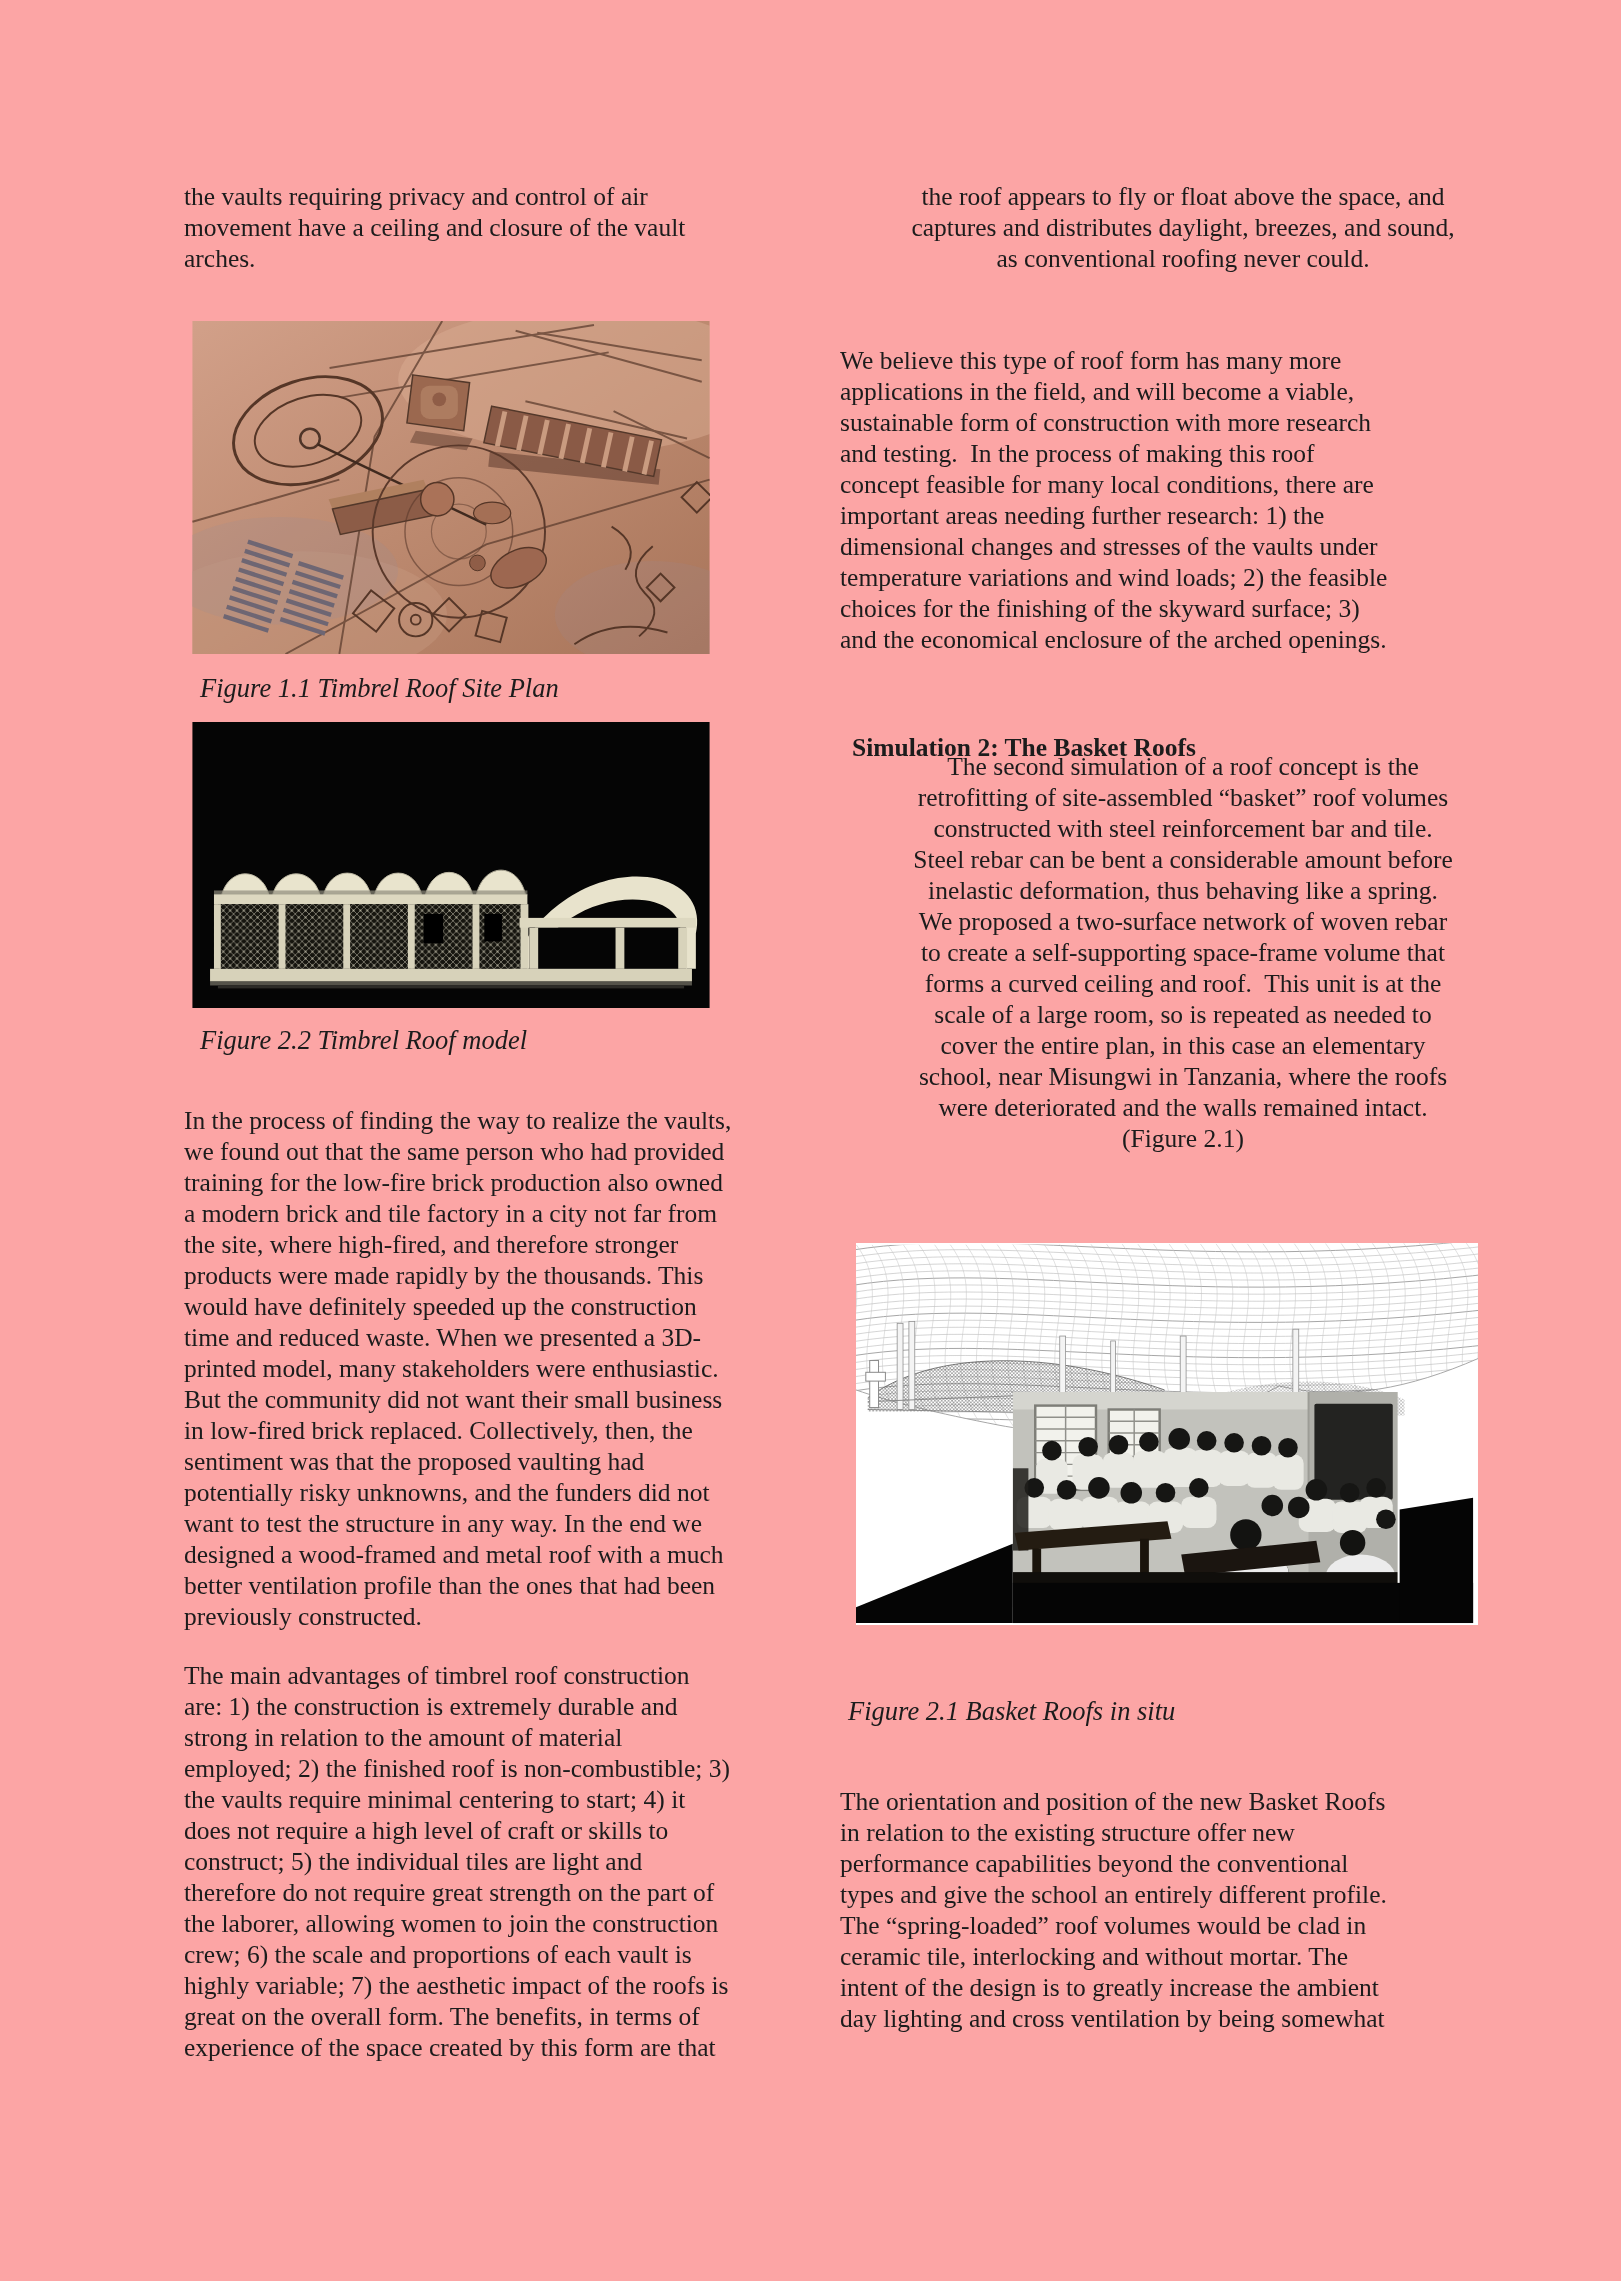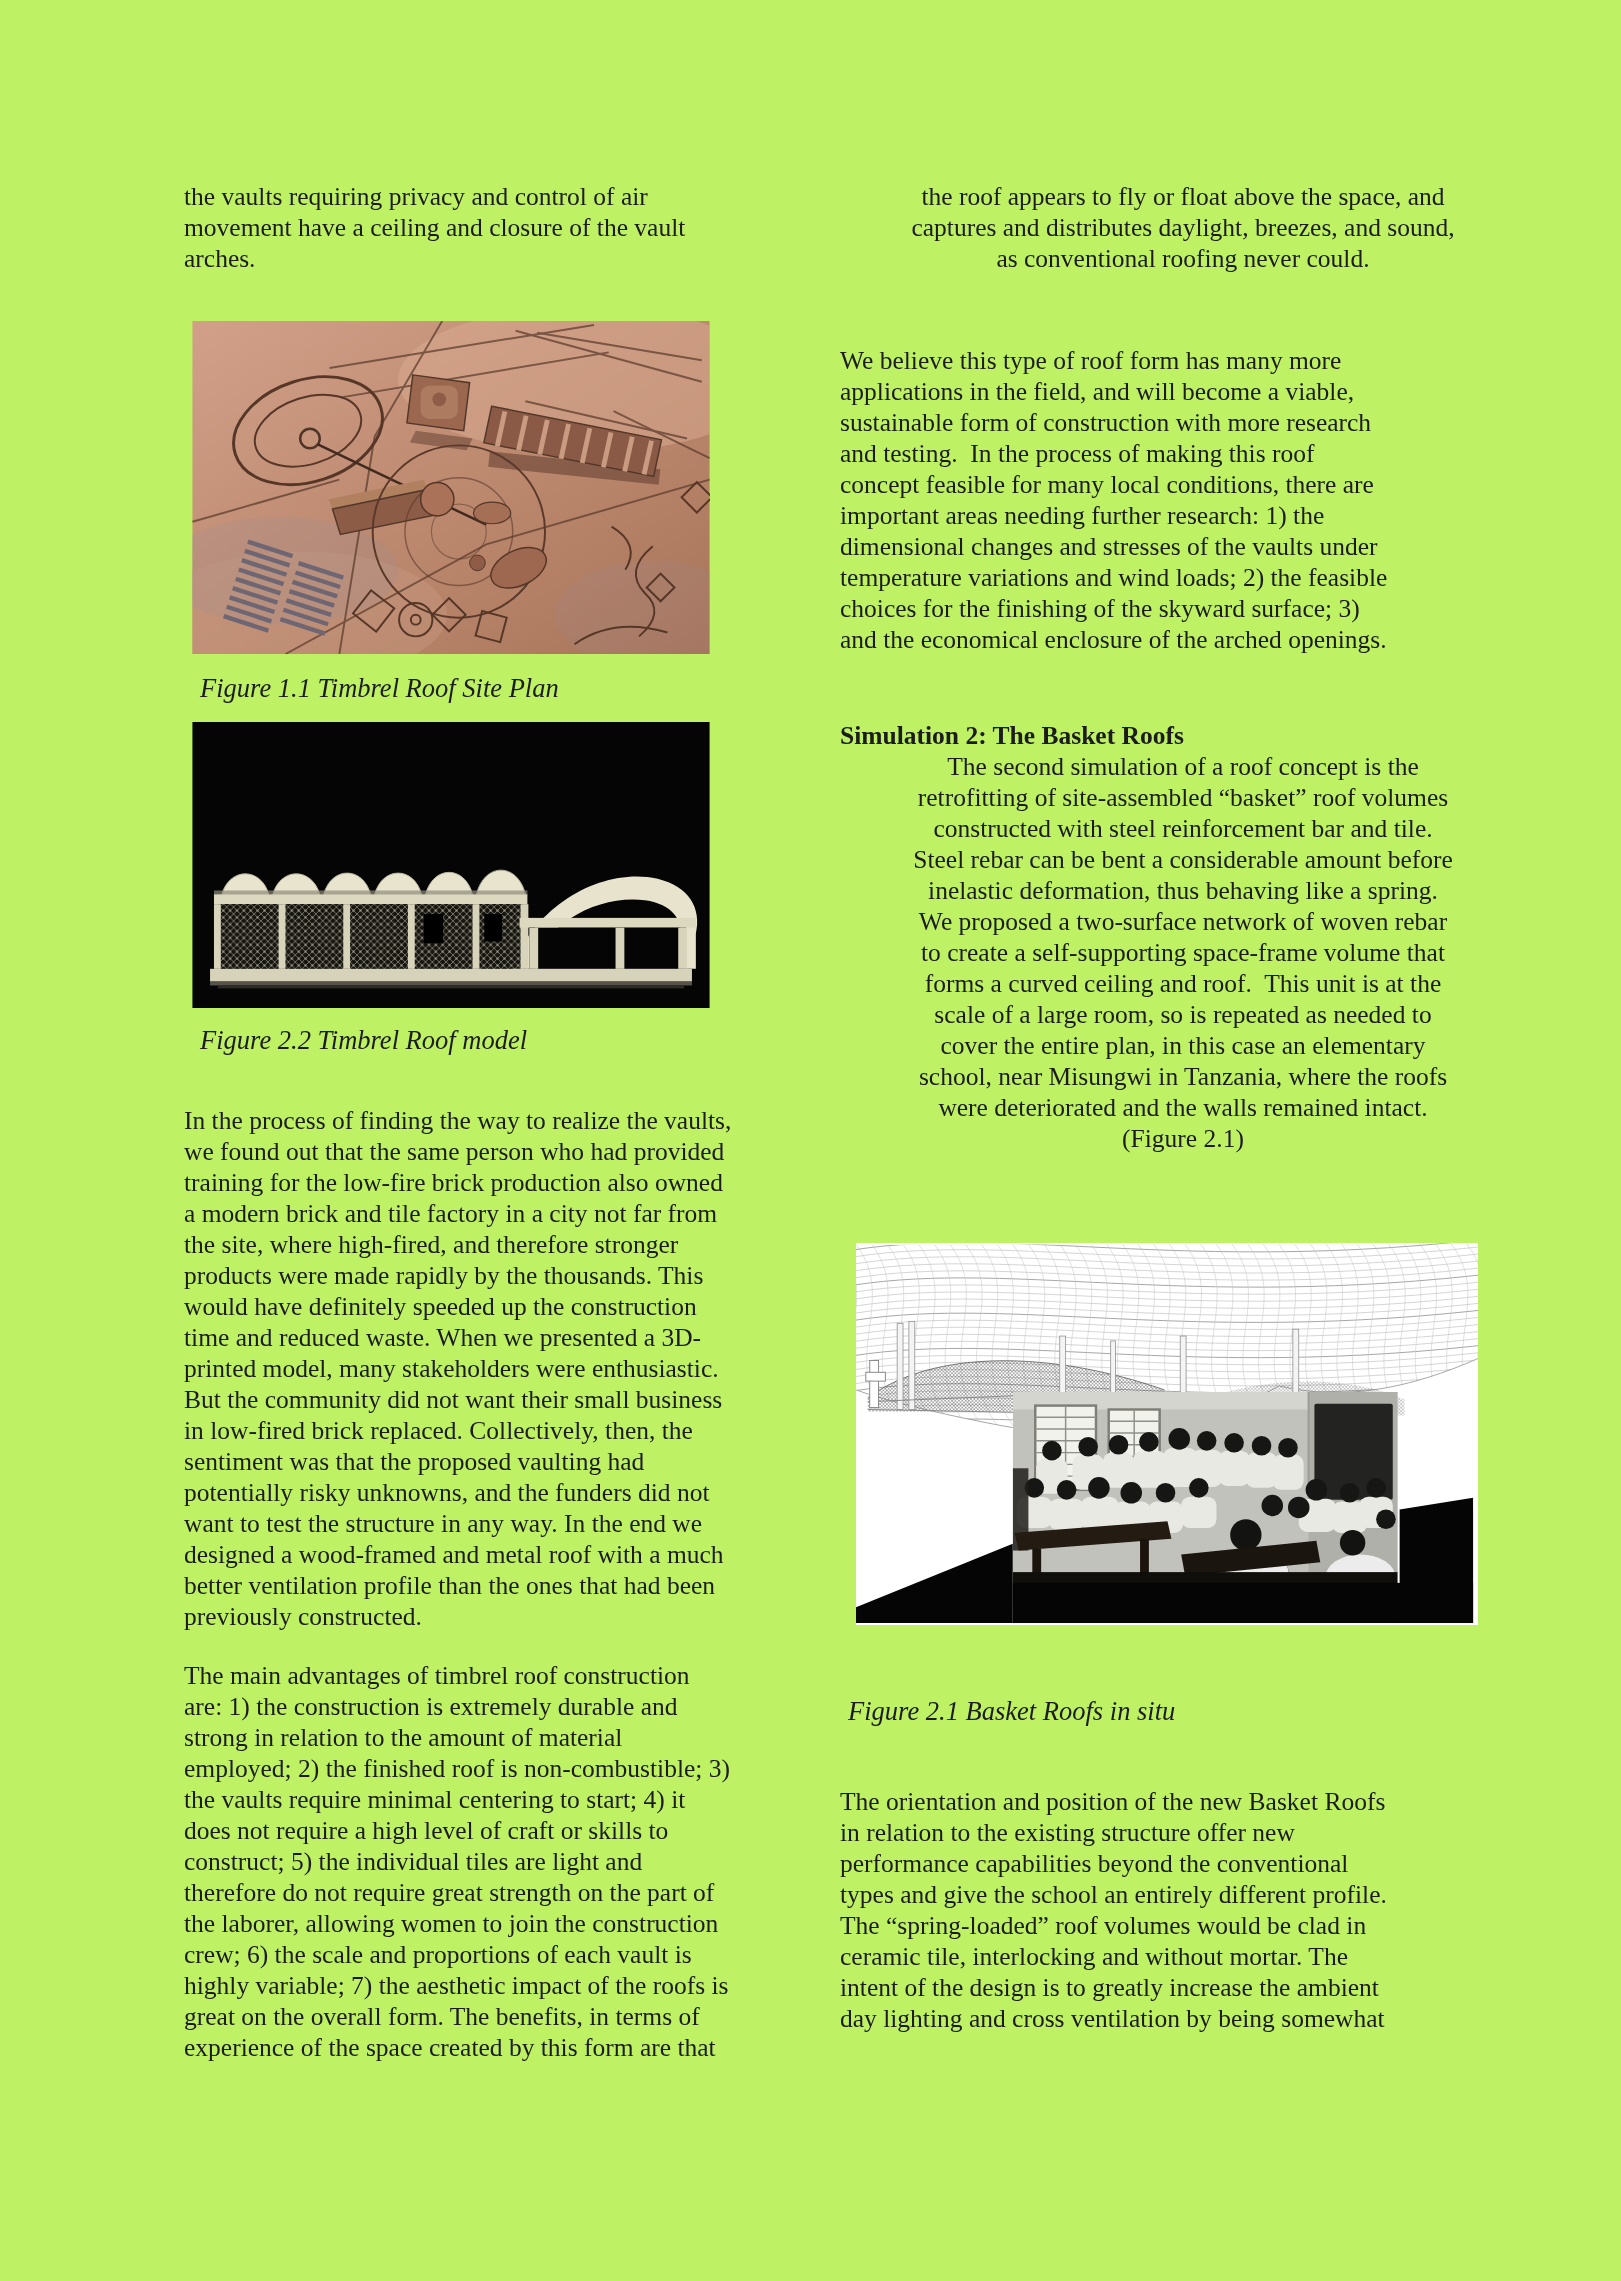--- a/index.html
+++ b/index.html
@@ -1,38 +1,38 @@
 <!DOCTYPE html>
 <html><head>
 <meta charset="utf-8">
 <style>
   html,body{margin:0;padding:0;background:#e8e8e8;}
   .page{
     position:relative;
     width:1621px;height:2282px;
-    background:#bef264;
+    background:#fca5a5;
     overflow:hidden;
     font-family:"Liberation Serif","DejaVu Serif",serif;
     color:#1c1c1c;
   }
   .para{
     position:absolute;
     width:686px;
     font-size:25.5px;
     line-height:31px;
     white-space:pre-wrap;
     margin:0;
   }
   .heading{
     position:absolute;
     width:686px;
     font-size:25.5px;
     line-height:31px;
     font-weight:bold;
-    margin:0;
+    margin:12px;
   }
   .caption{
     position:absolute;
     font-size:26.5px;
     line-height:31px;
     font-style:italic;
     margin:8px;
     white-space:pre;
   }
   .fig{

